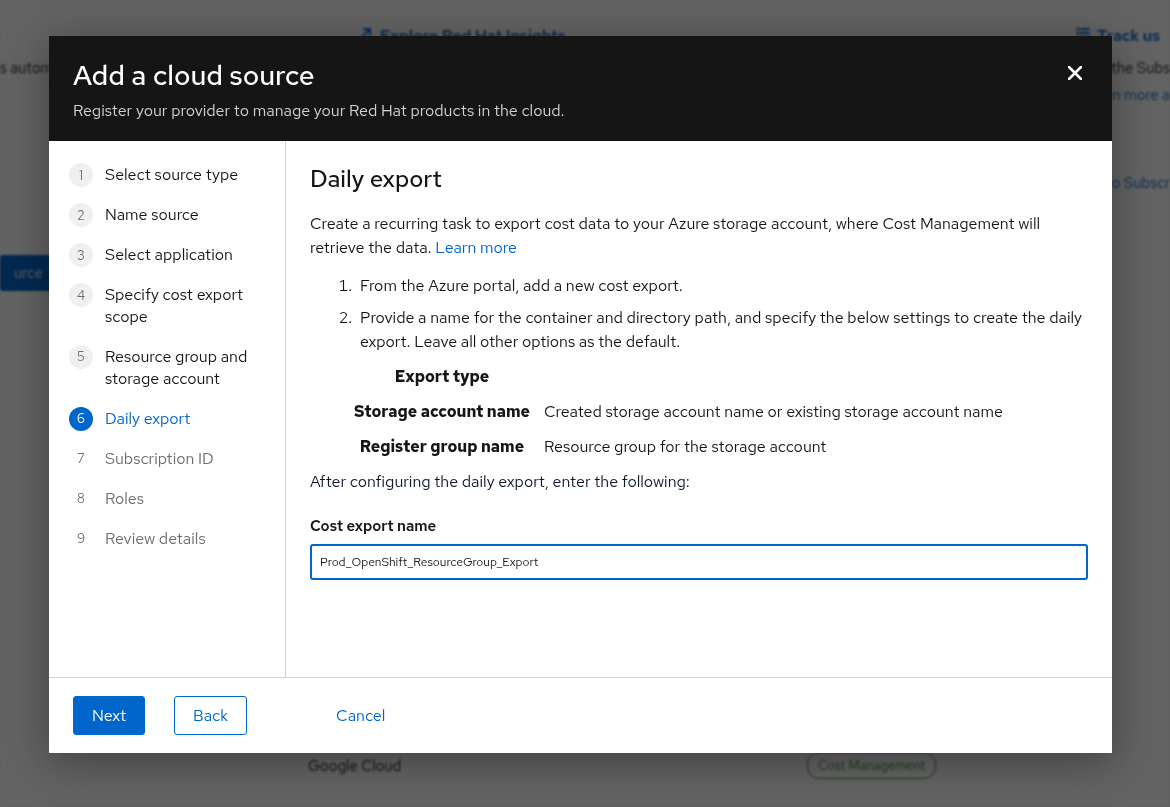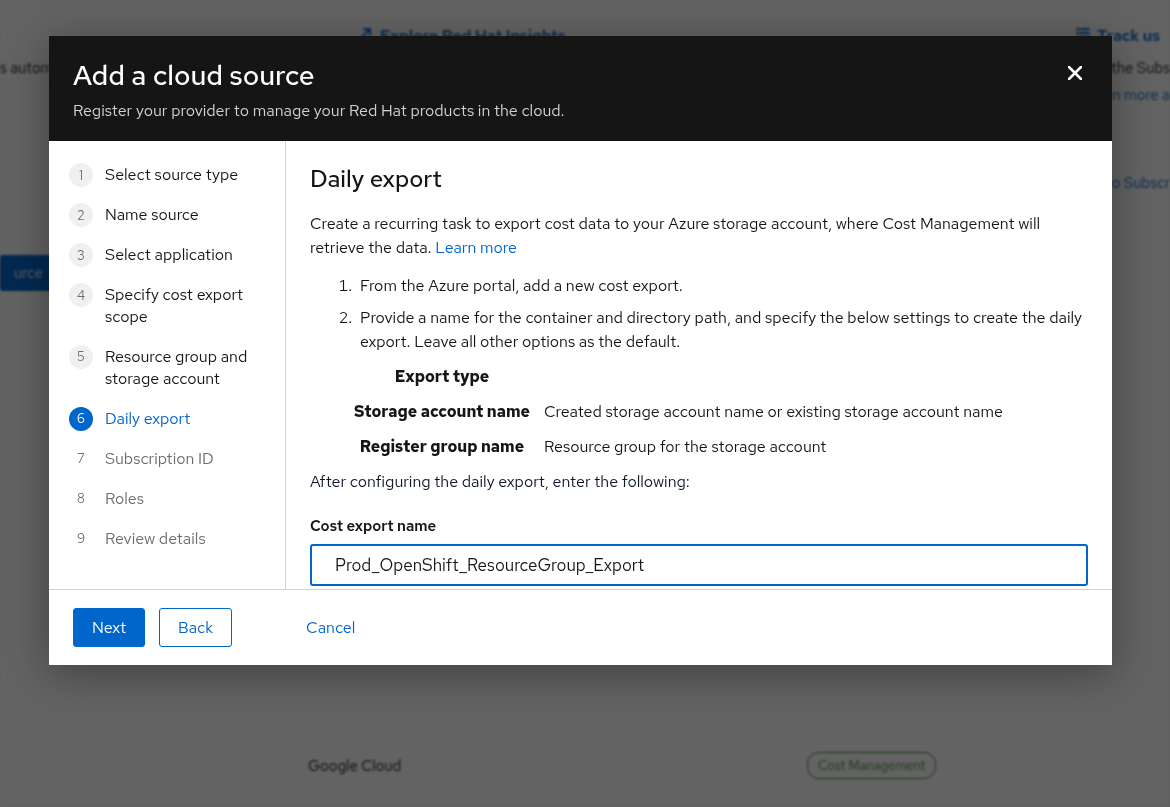--- a/index.html
+++ b/index.html
@@ -102,21 +102,21 @@
     .overlay {
       position: absolute;
       inset: 0;
       background: rgba(3, 3, 3, 0.62);
     }
     .modal {
       position: absolute;
       top: 36px;
       left: 49px;
       width: 1063px;
-      height: 629px;
+      height: 717px;
       background: #fff;
       box-shadow: 0 8px 40px rgba(0,0,0,0.35);
       display: flex;
       flex-direction: column;
     }
     .modal-header {
       background: #151515;
       color: #fff;
       padding: 20px 24px 20px 24px;
       position: relative;
@@ -251,33 +251,33 @@
       margin-bottom: 24px;
     }
     .field-label {
       font-size: 15px;
       font-weight: 600;
       color: #151515;
       margin-bottom: 8px;
     }
     .text-input {
       width: 100%;
-      padding: 8px 23px;
-      font-size: 17px;
+      padding: 8px 8px;
+      font-size: 12px;
       border: 2px solid #0066cc;
       border-radius: 3px;
       color: #151515;
       outline: none;
       font-family: inherit;
     }
     .modal-footer {
       border-top: 1px solid #d2d2d2;
       padding: 18px 24px;
       display: flex;
-      gap: 14px;
+      gap: 29px;
       align-items: center;
     }
     .btn {
       padding: 8px 18px;
       font-size: 16px;
       border-radius: 3px;
       cursor: pointer;
       font-family: inherit;
     }
     .btn-primary {

